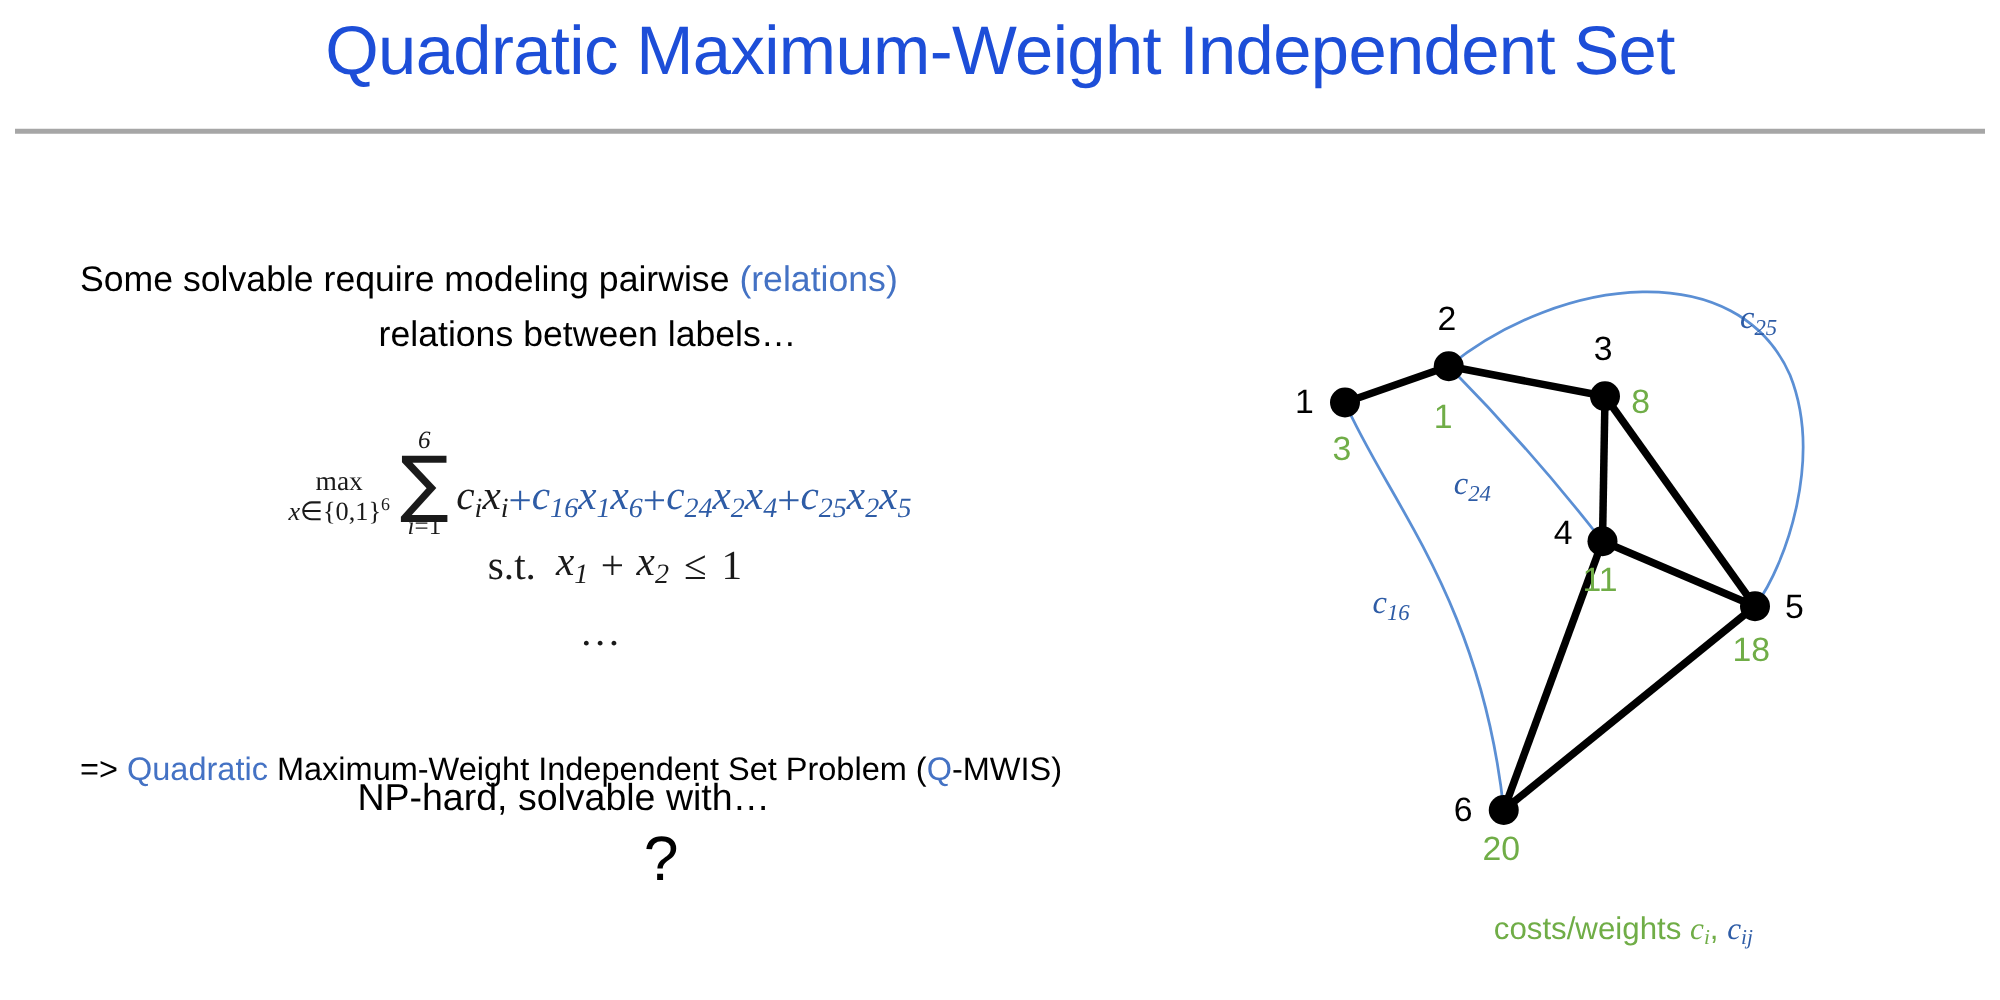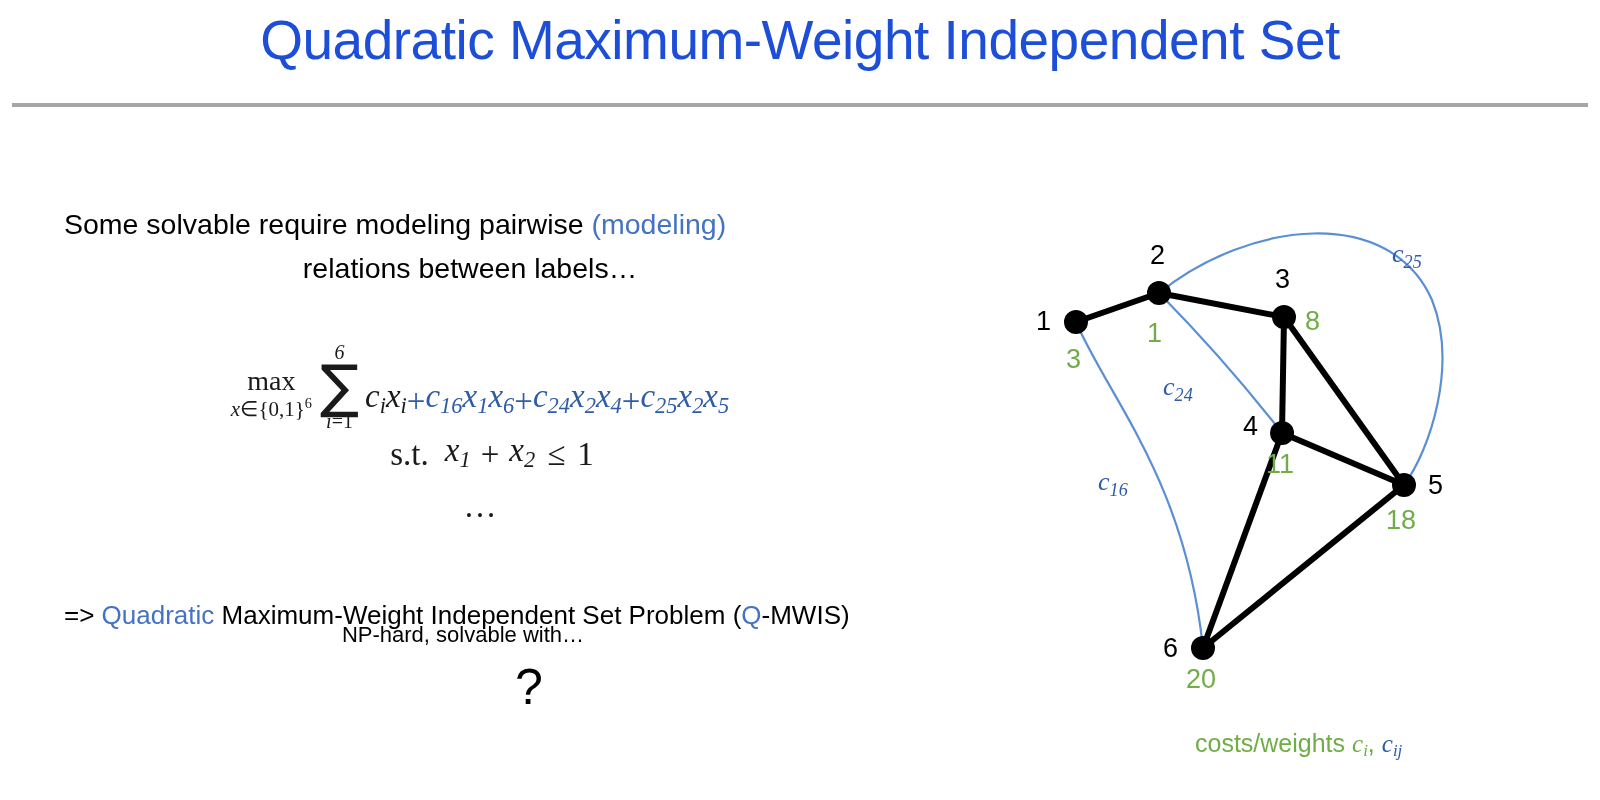--- a/index.html
+++ b/index.html
@@ -118,21 +118,21 @@
 
   
   .maxop {
     display: inline-flex;
     flex-direction: column;
     align-items: center;
     justify-content: flex-end;
     vertical-align: baseline;
     margin-right: 4px;
   }
-  .maxop .big { font-size: 28px; font-style: normal; line-height: 1.0; }
+  .maxop .big { font-size: 22px; font-style: normal; line-height: 1.0; }
   .maxop .lim { font-size: 21px; line-height: 1.05; margin-top: 1px; }
 
   
   .sumop {
     display: inline-flex;
     flex-direction: column;
     align-items: center;
     vertical-align: baseline;
     margin: 0 6px 0 4px;
     position: relative;
@@ -151,25 +151,25 @@
   
   #concl-line-1 {
     position: absolute;
     left: 64px;
     top: 450px;
     font-size: 26px;
     white-space: nowrap;
   }
   #concl-line-2 {
     position: absolute;
-    left: 68px;
+    left: 56px;
     top: 472px;
     width: 790px;
     text-align: center;
-    font-size: 22px;
+    font-size: 30px;
     white-space: nowrap;
   }
   #question-mark {
     position: absolute;
     left: 64px;
     top: 508px;
     width: 930px;
     text-align: center;
     font-size: 50px;
     line-height: 58px;
@@ -229,21 +229,21 @@
 </style>
 </head>
 <body>
 
 <div id="slide-title">Quadratic Maximum-Weight Independent Set</div>
 <div id="title-divider"></div>
 
 <div id="left-pane">
 
   <div id="intro-line-1" class="intro-line">
-    <span>Some solvable require modeling pairwise </span><span class="blue-text">(modeling)</span>
+    <span>Some solvable require modeling pairwise </span><span class="blue-text">(relations)</span>
   </div>
   <div id="intro-line-2" class="intro-line">relations between labels…</div>
 
   <div id="math-block">
 
     <div id="math-objective-row" class="math-row mathtex">
       <span class="maxop">
         <span class="big opname">max</span>
         <span class="lim"><span class="var">x</span><span>∈{0,1}</span><span class="sub-up">6</span></span>
       </span>

